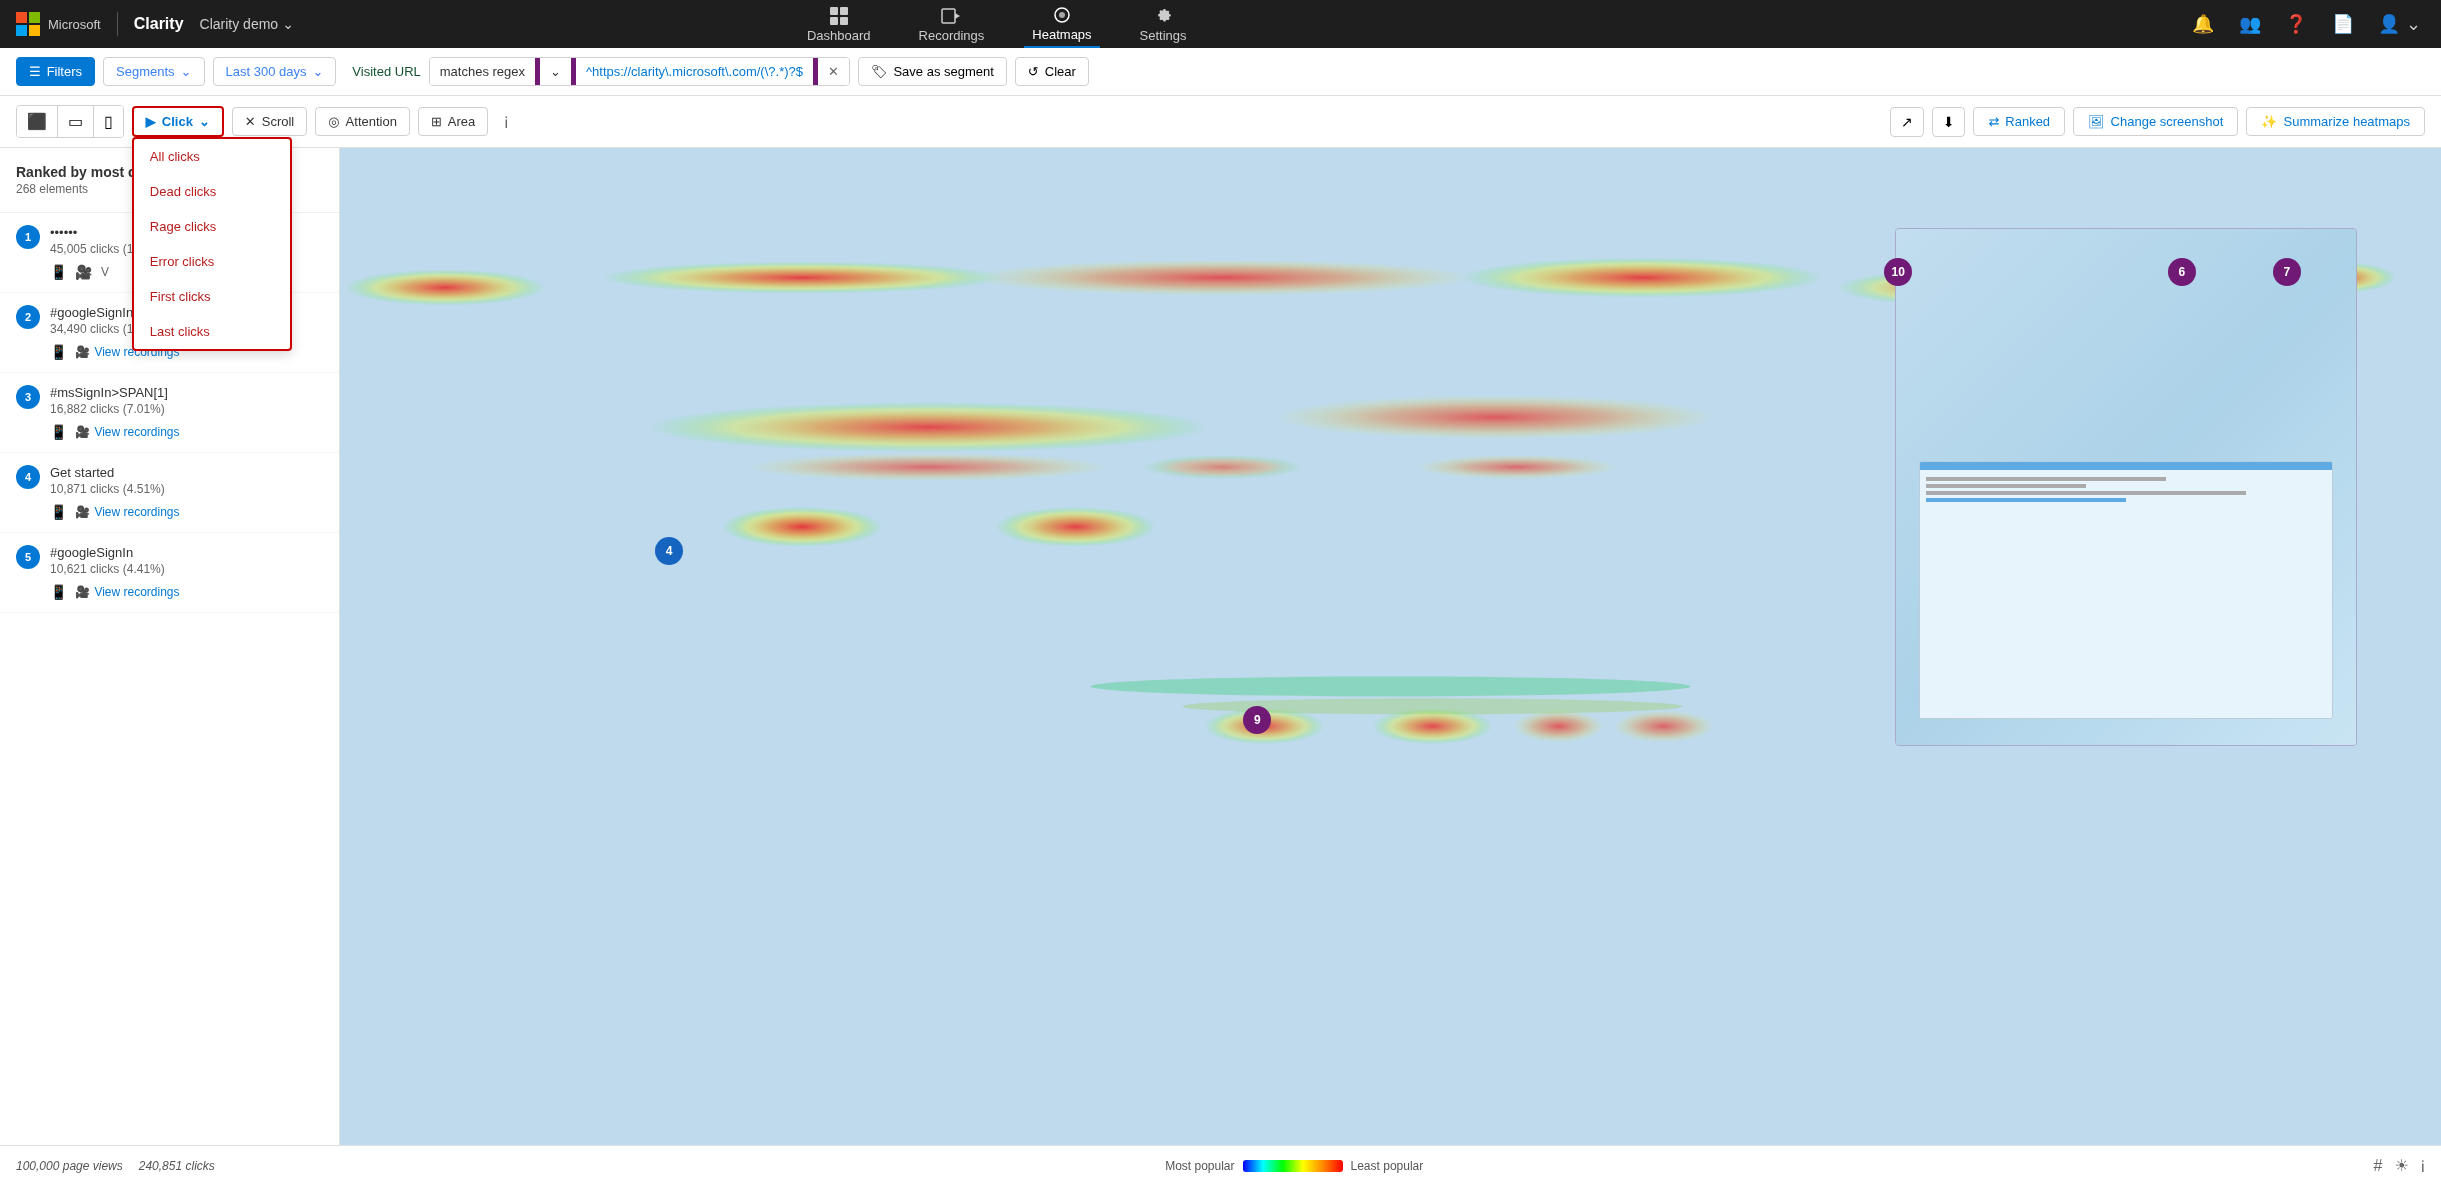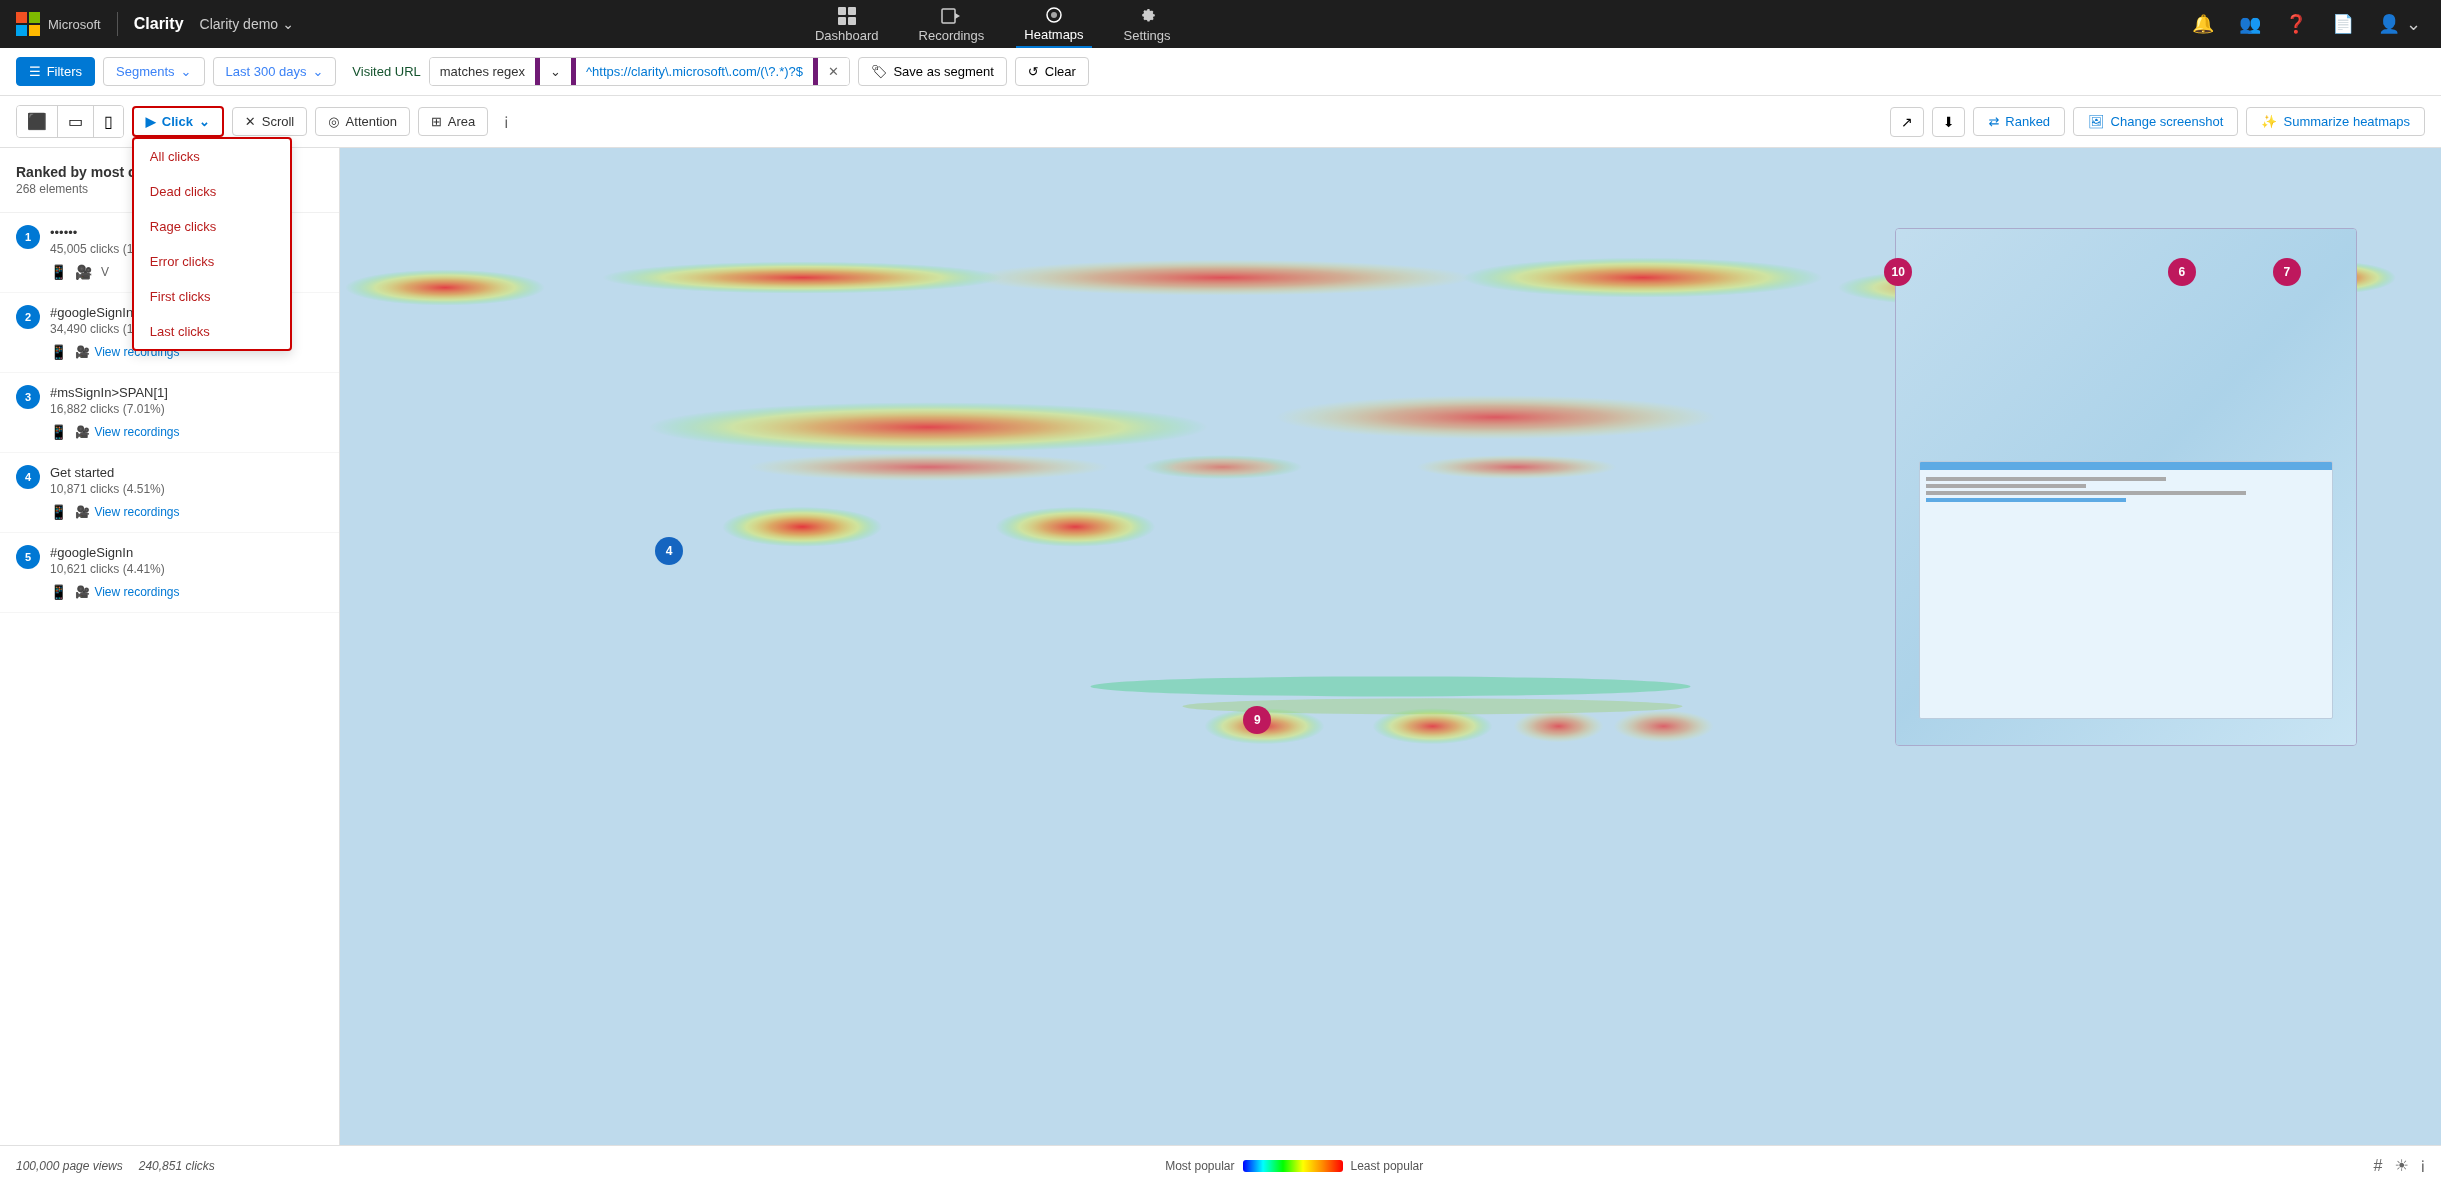--- a/index.html
+++ b/index.html
@@ -8,21 +8,21 @@
     
     .top-nav {
       display: flex; align-items: center; background: #1e1e1e; color: #fff;
       height: 48px; padding: 0 16px; gap: 16px;
     }
     .nav-logo { display: flex; align-items: center; gap: 8px; }
     .ms-logo { width: 24px; height: 24px; }
     .nav-divider { width: 1px; height: 24px; background: #555; }
     .clarity-text { font-size: 16px; font-weight: 600; color: #fff; }
     .project-name { display: flex; align-items: center; gap: 4px; font-size: 14px; color: #ccc; cursor: pointer; }
-    .nav-center { display: flex; align-items: center; gap: 24px; margin: 0 auto; text-align: right; }
+    .nav-center { display: flex; align-items: center; gap: 32px; margin: 0 auto; text-align: right; }
     .nav-item { display: flex; flex-direction: column; align-items: center; gap: 2px; cursor: pointer; color: #ccc; font-size: 13px; padding: 4px 8px; }
     .nav-item.active { color: #fff; border-bottom: 2px solid #0078d4; }
     .nav-item svg { width: 20px; height: 20px; }
     .nav-right { display: flex; align-items: center; gap: 16px; margin-left: auto; }
     .nav-icon-btn { background: none; border: none; cursor: pointer; color: #ccc; font-size: 18px; padding: 4px; }
 
     
     .filter-bar {
       display: flex; align-items: center; background: #fff; border-bottom: 1px solid #e0e0e0;
       height: 48px; padding: 0 16px; gap: 8px;
@@ -101,21 +101,21 @@
     .stats-text { font-size: 12px; color: #555; }
     .legend { display: flex; align-items: center; gap: 8px; }
     .legend-label { font-size: 12px; color: #555; }
     .bottom-icons { display: flex; align-items: center; gap: 12px; }
     .bottom-icon-btn { background: none; border: none; cursor: pointer; color: #666; font-size: 16px; }
 
     
     .heatmap-container { position: relative; width: 100%; height: 100%; }
 
     
-    .heatmap-badge { position: absolute; background: #be185d; color: #fff; border-radius: 50%; width: 28px; height: 28px; display: flex; align-items: center; justify-content: center; font-size: 12px; font-weight: 700; }
+    .heatmap-badge { position: absolute; background: #701a75; color: #fff; border-radius: 50%; width: 28px; height: 28px; display: flex; align-items: center; justify-content: center; font-size: 12px; font-weight: 700; }
     .heatmap-badge.badge-4 { background: #1565c0; }
 
     
     .left-panel::-webkit-scrollbar { width: 6px; }
     .left-panel::-webkit-scrollbar-thumb { background: #ccc; border-radius: 3px; }
   </style>
 </head>
 <body>
 
 <div class="top-nav">

